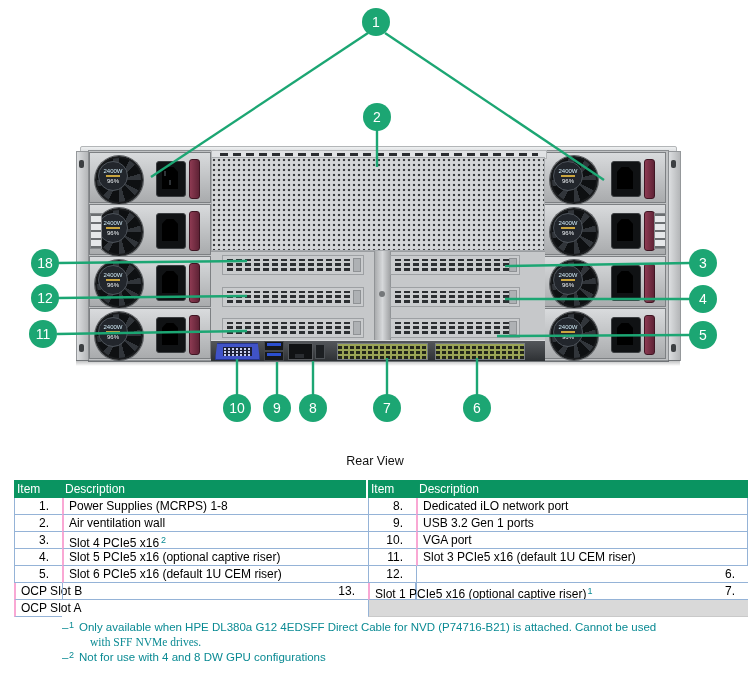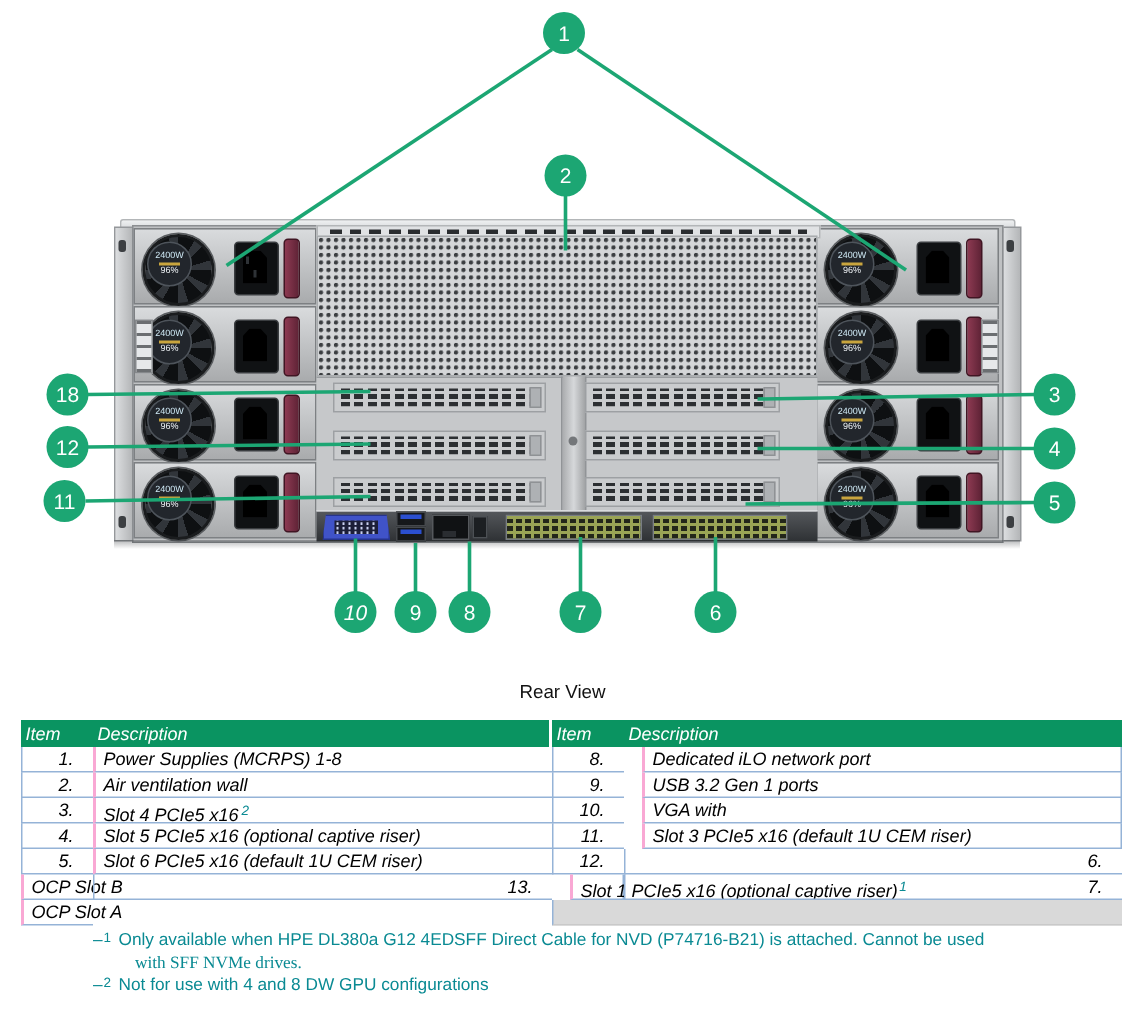--- a/index.html
+++ b/index.html
@@ -71,27 +71,27 @@
 
   
   .co{position:absolute;width:28px;height:28px;border-radius:50%;background:#1CA673;color:#fff;
       display:flex;align-items:center;justify-content:center;font-size:14px;}
   svg.lines{position:absolute;left:0;top:0;pointer-events:none;}
 
   
   .caption{text-align:center;font-size:12.5px;color:#111;margin-top:12px;}
 
   
-  .tbl{margin:12px 0 0 14px;width:734px;display:grid;grid-template-columns:48px 306px 48px 332px;font-size:12px;color:#000;font-style:italic;}
+  .tbl{margin:12px 0 0 14px;width:734px;display:grid;grid-template-columns:48px 306px 48px 332px;font-size:12px;color:#000;}
   .tbl .h{background:#0A9461;color:#fff;height:18px;line-height:18px;padding-left:3px;}
   .tbl .h.gap{border-right:2px solid #fff;box-sizing:border-box;}
   .cell{height:17px;line-height:16px;border-bottom:1px solid #95B3D7;box-sizing:border-box;white-space:nowrap;overflow:visible;}
   .item{text-align:right;padding-right:13px;border-left:1px solid #95B3D7;}
   .desc{padding-left:5px;border-left:2px solid #f9a8d4;}
-  .desc.last{border-right:1px solid #95B3D7;margin-left:12px;}
+  .desc.last{border-right:1px solid #95B3D7;}
   .grayfill{background:#d9d9d9;border-bottom:1px solid #c9c9c9;border-left:1px solid #95B3D7;}
   .sup{color:#0A8A93;font-size:9px;vertical-align:4px;margin-left:2px;}
   .sup.tight{margin-left:1px;}
 
   
   .notes{margin:3px 0 0 62px;color:#0A8A93;font-size:11.5px;line-height:15px;width:672px;}
   .note{position:relative;padding-left:17px;}
   .note .dash{position:absolute;left:0;top:0;}
   .note .nsup{position:absolute;left:7px;top:-2px;font-size:9px;}
   .note-cont{padding-left:28px;font-family:Liberation Serif, serif;}
@@ -289,21 +289,21 @@
 
   <div class="co" style="left:362px;top:8px;">1</div>
   <div class="co" style="left:363px;top:103px;">2</div>
   <div class="co" style="left:689px;top:249px;">3</div>
   <div class="co" style="left:689px;top:285px;">4</div>
   <div class="co" style="left:689px;top:321px;">5</div>
   <div class="co" style="left:463px;top:394px;">6</div>
   <div class="co" style="left:373px;top:394px;">7</div>
   <div class="co" style="left:299px;top:394px;">8</div>
   <div class="co" style="left:263px;top:394px;">9</div>
-  <div class="co" style="left:223px;top:394px;font-style:italic;">10</div>
+  <div class="co" style="left:223px;top:394px;">10</div>
   <div class="co" style="left:29px;top:320px;">11</div>
   <div class="co" style="left:31px;top:284px;">12</div>
   <div class="co" style="left:31px;top:249px;">18</div>
 </div>
 
 <div class="caption">Rear View</div>
 
 <div class="tbl">
   <div class="h">Item</div>
   <div class="h gap">Description</div>
@@ -316,21 +316,21 @@
   <div class="cell desc last">Dedicated iLO network port</div>
 
   <div class="cell item">2.</div>
   <div class="cell desc">Air ventilation wall</div>
   <div class="cell item">9.</div>
   <div class="cell desc last">USB 3.2 Gen 1 ports</div>
 
   <div class="cell item">3.</div>
   <div class="cell desc"><span>Slot 4 PCIe5 x16</span><span class="sup">2</span></div>
   <div class="cell item">10.</div>
-  <div class="cell desc last">VGA with</div>
+  <div class="cell desc last">VGA port</div>
 
   <div class="cell item">4.</div>
   <div class="cell desc">Slot 5 PCIe5 x16 (optional captive riser)</div>
   <div class="cell item">11.</div>
   <div class="cell desc last">Slot 3 PCIe5 x16 (default 1U CEM riser)</div>
 
   <div class="cell item">5.</div>
   <div class="cell desc">Slot 6 PCIe5 x16 (default 1U CEM riser)</div>
   <div class="cell item">12.</div>
 

